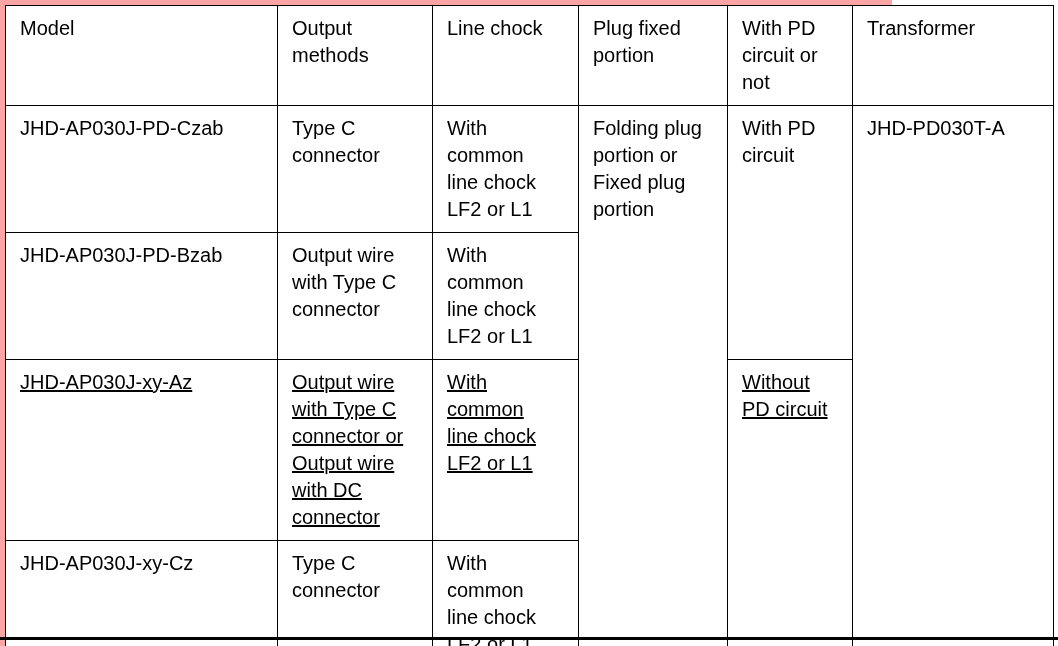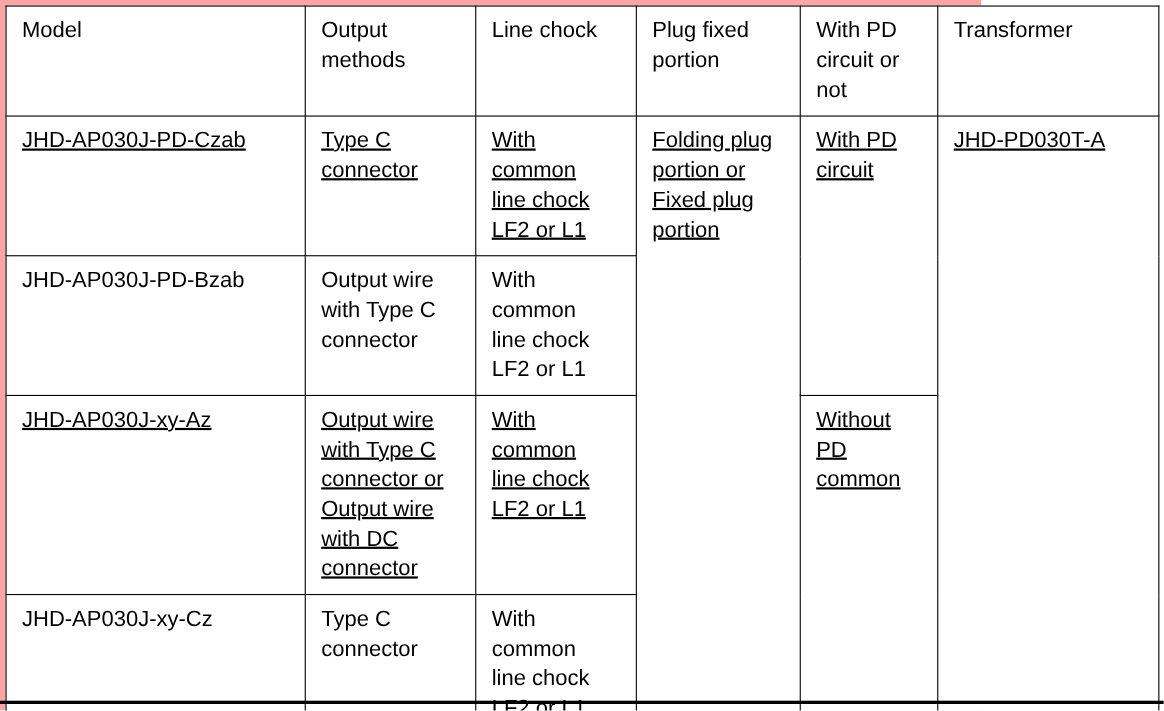--- a/index.html
+++ b/index.html
@@ -57,21 +57,21 @@
   
   col.c-model       { width: 272px; }
   col.c-output      { width: 155px; }
   col.c-chock       { width: 146px; }
   col.c-plug        { width: 149px; }
   col.c-pd          { width: 125px; }
   col.c-transformer { width: 201px; }
 
   
   tr.row-header td { height: 80px; }
-  tr.row-1 td      { height: 105px; text-decoration: underline; }
+  tr.row-1 td      { height: 105px; }
   tr.row-2 td      { height: 107px; }
   tr.row-3 td      { height: 152px; text-decoration: underline; }
   tr.row-4 td      { height: 108px; }
 
   .cell-text {
     display: block;
     white-space: pre-line;
   }
 </style>
 </head>
@@ -174,21 +174,21 @@
 connector</span>
         </td>
         <td>
           <span class="cell-text">With
 common
 line chock
 LF2 or L1</span>
         </td>
         <td rowspan="2">
           <span class="cell-text">Without
-PD common</span>
+PD circuit</span>
         </td>
       </tr>
 
       <tr class="row-4">
         <td>
           <span class="cell-text">JHD-AP030J-xy-Cz</span>
         </td>
         <td>
           <span class="cell-text">Type C
 connector</span>

